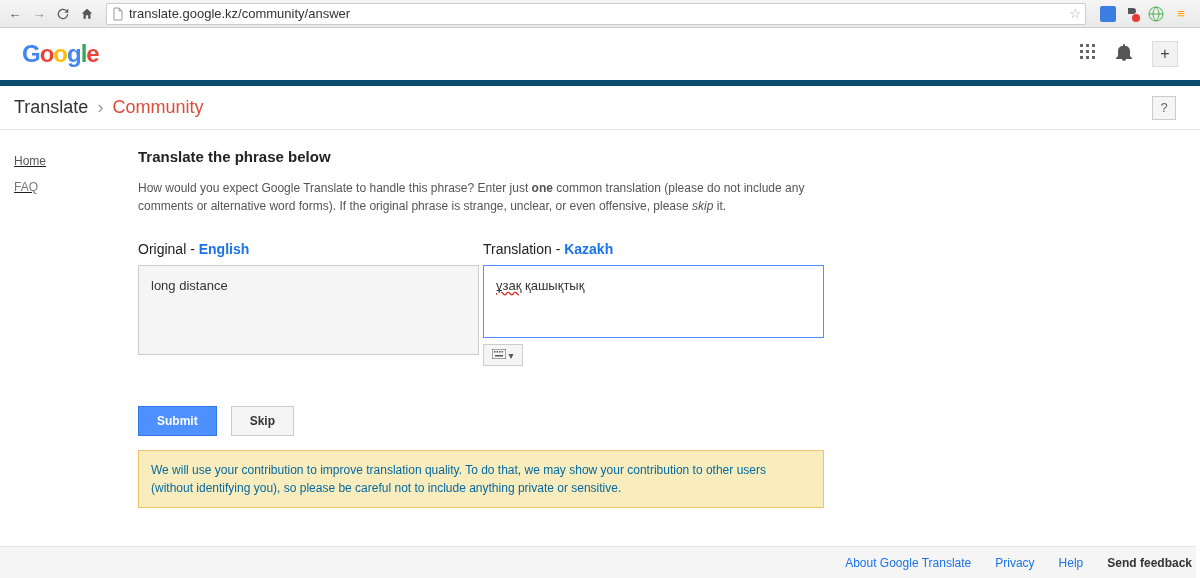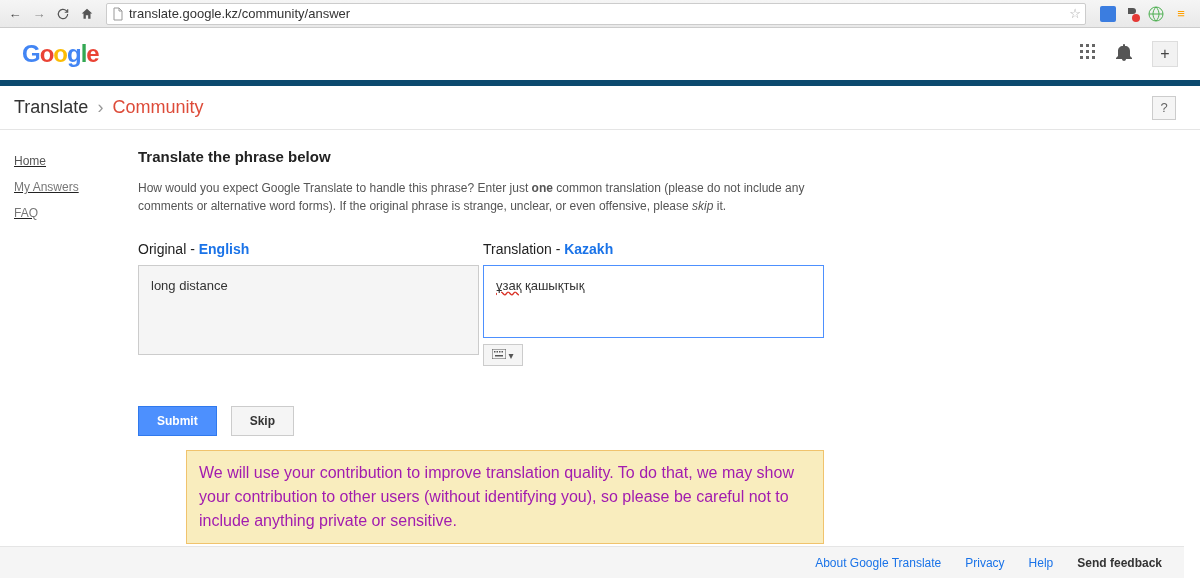--- a/index.html
+++ b/index.html
@@ -57,24 +57,24 @@
     .translation-box { height: 73px; background: #fff; border: 1px solid #4d90fe; padding: 12px; font-size: 13px; color: #333; outline: none; }
     .translation-box .red-underline { text-decoration: underline; text-decoration-color: #d93025; text-decoration-style: wavy; }
 
     .keyboard-toggle { margin-top: 6px; width: 40px; height: 22px; border: 1px solid #ccc; background: #f5f5f5; display: flex; align-items: center; justify-content: center; gap: 2px; font-size: 10px; color: #555; margin-left: 0; }
     .keyboard-toggle .kbd-icon { font-size: 12px; }
 
     .action-buttons { display: flex; gap: 14px; margin-top: 40px; margin-bottom: 14px; align-items: center; }
     .btn-submit { background: #4d90fe; color: #fff; border: 1px solid #3079ed; padding: 7px 18px; font-size: 12px; font-weight: bold; }
     .btn-skip { background: #f5f5f5; color: #333; border: 1px solid #ccc; padding: 7px 18px; font-size: 12px; font-weight: bold; }
 
-    .notice-box { background: #f9edbe; border: 1px solid #f0c36d; padding: 10px 12px; font-size: 16px; color: #a21caf; line-height: 1.5; margin-left: 48px; }
-
-    
-    .footer { position: absolute; bottom: 0; left: 0; right: 16px; height: 32px; border-top: 1px solid #e5e5e5; background: #f5f5f5; display: flex; align-items: center; justify-content: flex-end; padding: 0 22px; gap: 24px; font-size: 12px; }
+    .notice-box { background: #f9edbe; border: 1px solid #f0c36d; padding: 10px 12px; font-size: 12px; color: #0369a1; line-height: 1.5; }
+
+    
+    .footer { position: absolute; bottom: 0; left: 0; right: 4px; height: 32px; border-top: 1px solid #e5e5e5; background: #f5f5f5; display: flex; align-items: center; justify-content: flex-end; padding: 0 4px; gap: 24px; font-size: 12px; }
     .footer a { color: #1a73e8; text-decoration: none; }
     .footer .send-feedback { color: #333; font-weight: bold; }
   </style>
 </head>
 <body>
 
 <div class="browser-toolbar">
   <div class="nav-btn enabled">←</div>
   <div class="nav-btn">→</div>
   <div class="nav-btn enabled">
@@ -148,21 +148,20 @@
     <span>Translate</span>
     <span class="sep">›</span>
     <span class="community">Community</span>
   </div>
   <div class="help-btn">?</div>
 </div>
 
 <div class="main">
   <div class="sidebar">
     <div class="sidebar-item active">Home</div>
-    <div class="sidebar-item">My Answers</div>
     <div class="sidebar-item">FAQ</div>
   </div>
 
   <div class="content">
     <h2>Translate the phrase below</h2>
     <p class="instructions">
       <span>How would you expect Google Translate to handle this phrase? Enter just </span><span class="bold">one</span><span> common translation (please do not include any comments or alternative word forms). If the original phrase is strange, unclear, or even offensive, please </span><span class="italic">skip</span><span> it.</span>
     </p>
 
     <div class="translate-row">

